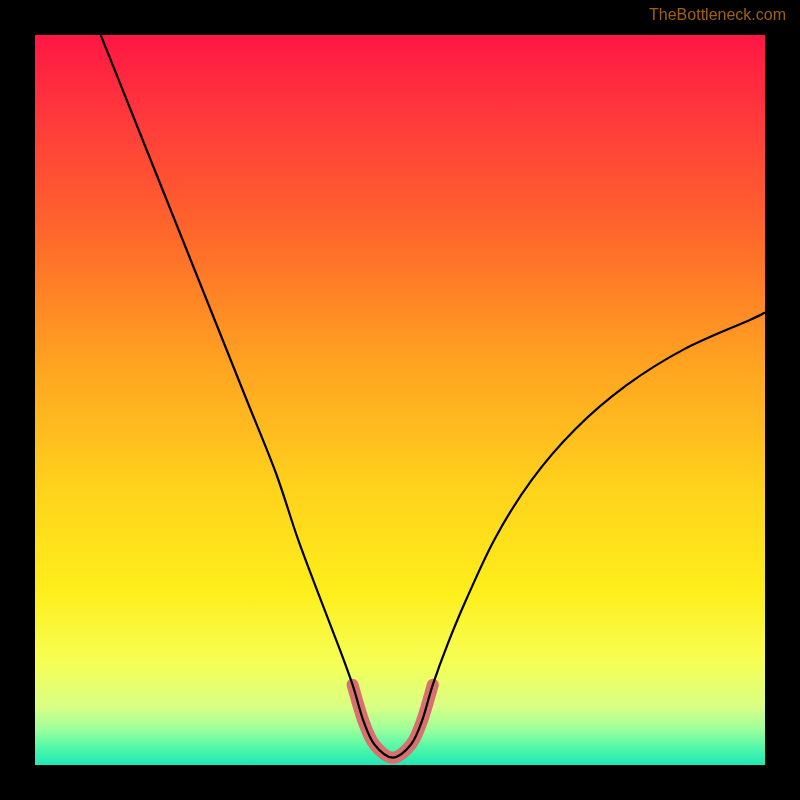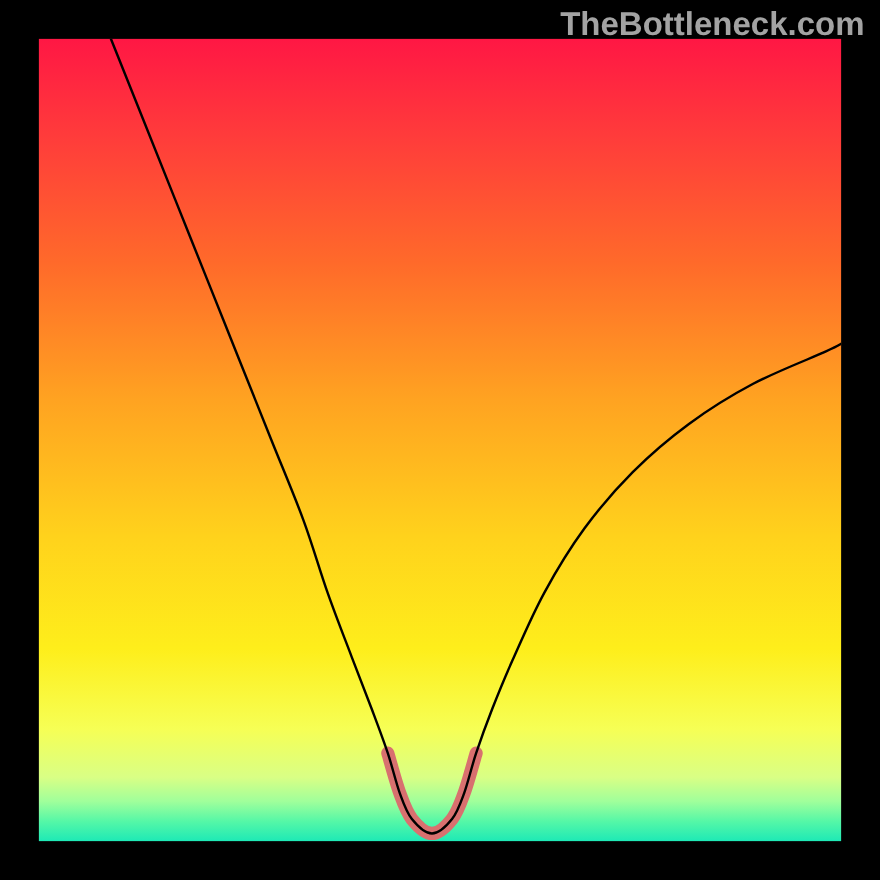--- a/index.html
+++ b/index.html
@@ -3,24 +3,24 @@
 <meta charset="utf-8">
 <style>
   * { margin: 0; padding: 0; box-sizing: border-box; }
   html, body { width: 800px; height: 800px; overflow: hidden; }
   body { background: #000; position: relative; }
 
   .watermark {
     position: absolute;
     top: 6px;
     right: 14px;
-    color: #a3a3a3;
+    color: #a16207;
     font-family: Arial, sans-serif;
-    font-size: 30px;
-    font-weight: 700;
+    font-size: 16px;
+    font-weight: 400;
     z-index: 10;
   }
 
   .plot-area {
     position: absolute;
     left: 35px;
     top: 35px;
     width: 730px;
     height: 730px;
     overflow: hidden;

